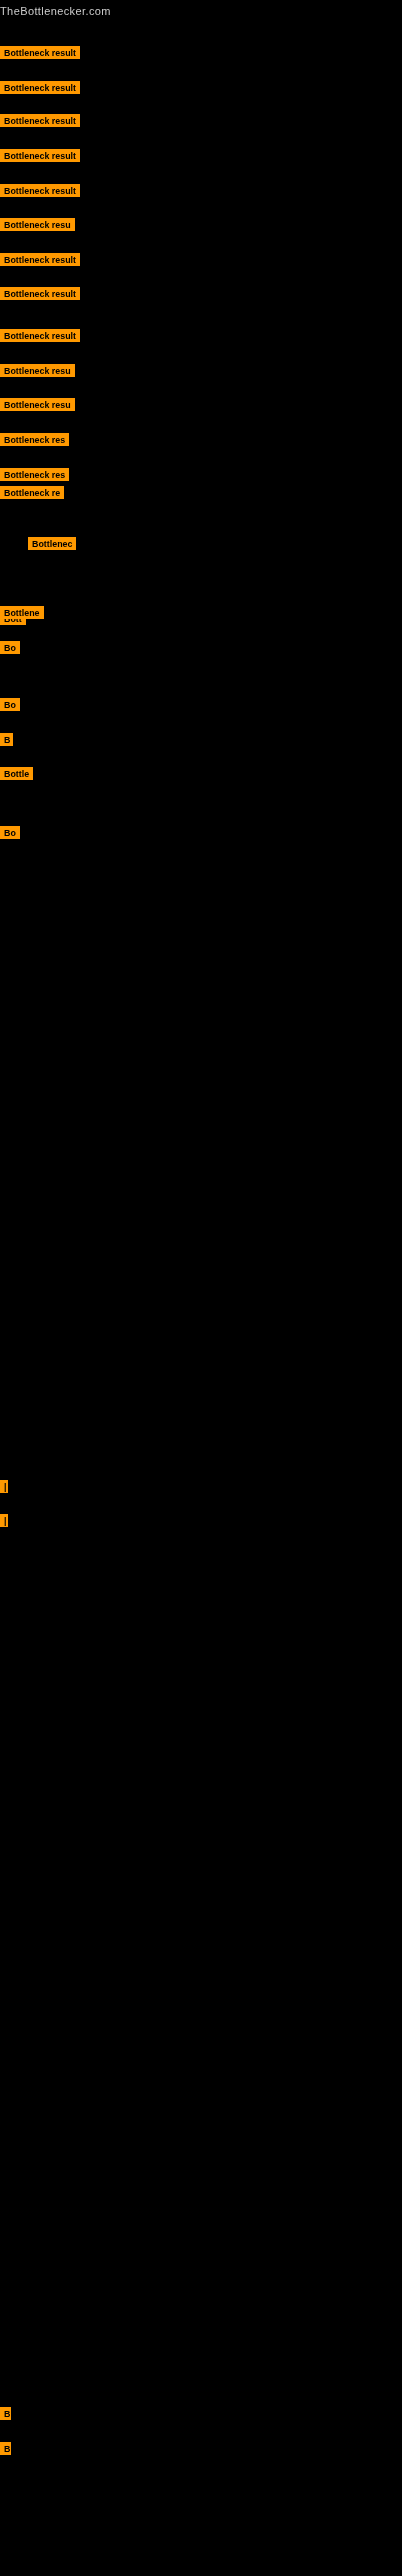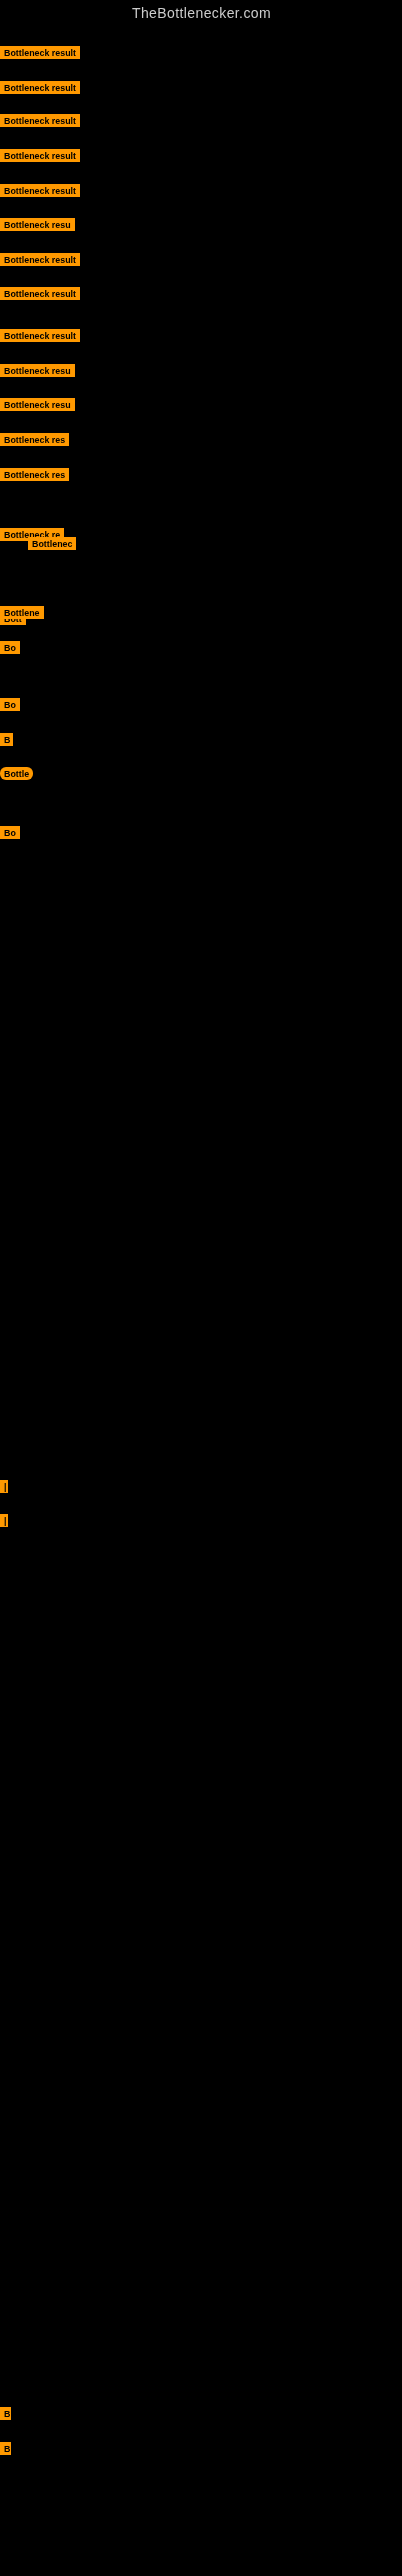--- a/index.html
+++ b/index.html
@@ -5,22 +5,22 @@
     * { margin: 0; padding: 0; box-sizing: border-box; }
     body {
       background: #000;
       width: 403px;
       min-height: 2576px;
       font-family: Arial, sans-serif;
       position: relative;
     }
     .site-title {
       color: #ccc;
-      font-size: 14px;
-      text-align: center;
+      font-size: 11px;
+      text-align: left;
       padding: 4.8px 0 3.2px 0;
       letter-spacing: 0.4px;
     }
     .badge {
       background: #f90;
       color: #000;
       font-size: 8.9px;
       font-weight: bold;
       padding: 1.6px 4px;
       display: inline-block;
@@ -44,27 +44,27 @@
     <div class="badge-container" style="top: 149px; max-width: 117px;"><span class="badge" style="max-width: 117px;">Bottleneck result</span></div>
     <div class="badge-container" style="top: 184px; max-width: 115px;"><span class="badge" style="max-width: 115px;">Bottleneck result</span></div>
     <div class="badge-container" style="top: 218px; max-width: 111px;"><span class="badge" style="max-width: 111px;">Bottleneck resu</span></div>
     <div class="badge-container" style="top: 253px; max-width: 113px;"><span class="badge" style="max-width: 113px;">Bottleneck result</span></div>
     <div class="badge-container" style="top: 287px; max-width: 110px;"><span class="badge" style="max-width: 110px;">Bottleneck result</span></div>
     <div class="badge-container" style="top: 329px; max-width: 115px;"><span class="badge" style="max-width: 115px;">Bottleneck result</span></div>
     <div class="badge-container" style="top: 364px; max-width: 106px;"><span class="badge" style="max-width: 106px;">Bottleneck resu</span></div>
     <div class="badge-container" style="top: 398px; max-width: 105px;"><span class="badge" style="max-width: 105px;">Bottleneck resu</span></div>
     <div class="badge-container" style="top: 433px; max-width: 101px;"><span class="badge" style="max-width: 101px;">Bottleneck res</span></div>
     <div class="badge-container" style="top: 468px; max-width: 98px;"><span class="badge" style="max-width: 98px;">Bottleneck res</span></div>
-    <div class="badge-container" style="top: 528px; max-width: 90px; text-align: right;"><span class="badge" style="max-width: 90px;">Bottleneck re</span></div>
+    <div class="badge-container" style="top: 486px; max-width: 90px; text-align: right;"><span class="badge" style="max-width: 90px;">Bottleneck re</span></div>
     <div class="badge-container" style="top: 537px; max-width: 72px;"><span class="badge" style="max-width: 72px; margin-left: 28px;">Bottlenec</span></div>
     <div class="badge-container" style="top: 572px; max-width: 43px;"><span class="badge" style="max-width: 43px; margin-top: 40px;">Bott</span></div>
     <div class="badge-container" style="top: 606px; max-width: 66px; text-decoration: underline;"><span class="badge" style="max-width: 66px;">Bottlene</span></div>
     <div class="badge-container" style="top: 641px; max-width: 22.5px;"><span class="badge" style="max-width: 22.5px;">Bo</span></div>
     <div class="badge-container" style="top: 698px; max-width: 21px;"><span class="badge" style="max-width: 21px;">Bo</span></div>
     <div class="badge-container" style="top: 733px; max-width: 13px;"><span class="badge" style="max-width: 13px;">B</span></div>
-    <div class="badge-container" style="top: 767px; max-width: 43px;"><span class="badge" style="max-width: 43px; border-radius: 6px;">Bottle</span></div>
+    <div class="badge-container" style="top: 767px; max-width: 43px;"><span class="badge" style="max-width: 43px;">Bottle</span></div>
     <div class="badge-container" style="top: 826px; max-width: 21px;"><span class="badge" style="max-width: 21px;">Bo</span></div>
     <div class="badge-container" style="top: 1480px; max-width: 6.4px;"><span class="badge" style="max-width: 6.4px;">|</span></div>
     <div class="badge-container" style="top: 1514px; max-width: 6.4px;"><span class="badge" style="max-width: 6.4px;">|</span></div>
     <div class="badge-container" style="top: 2407px; max-width: 11.3px;"><span class="badge" style="max-width: 11.3px;">B</span></div>
     <div class="badge-container" style="top: 2442px; max-width: 11.3px;"><span class="badge" style="max-width: 11.3px;">B</span></div>
   </div>
 
 
 </body></html>

